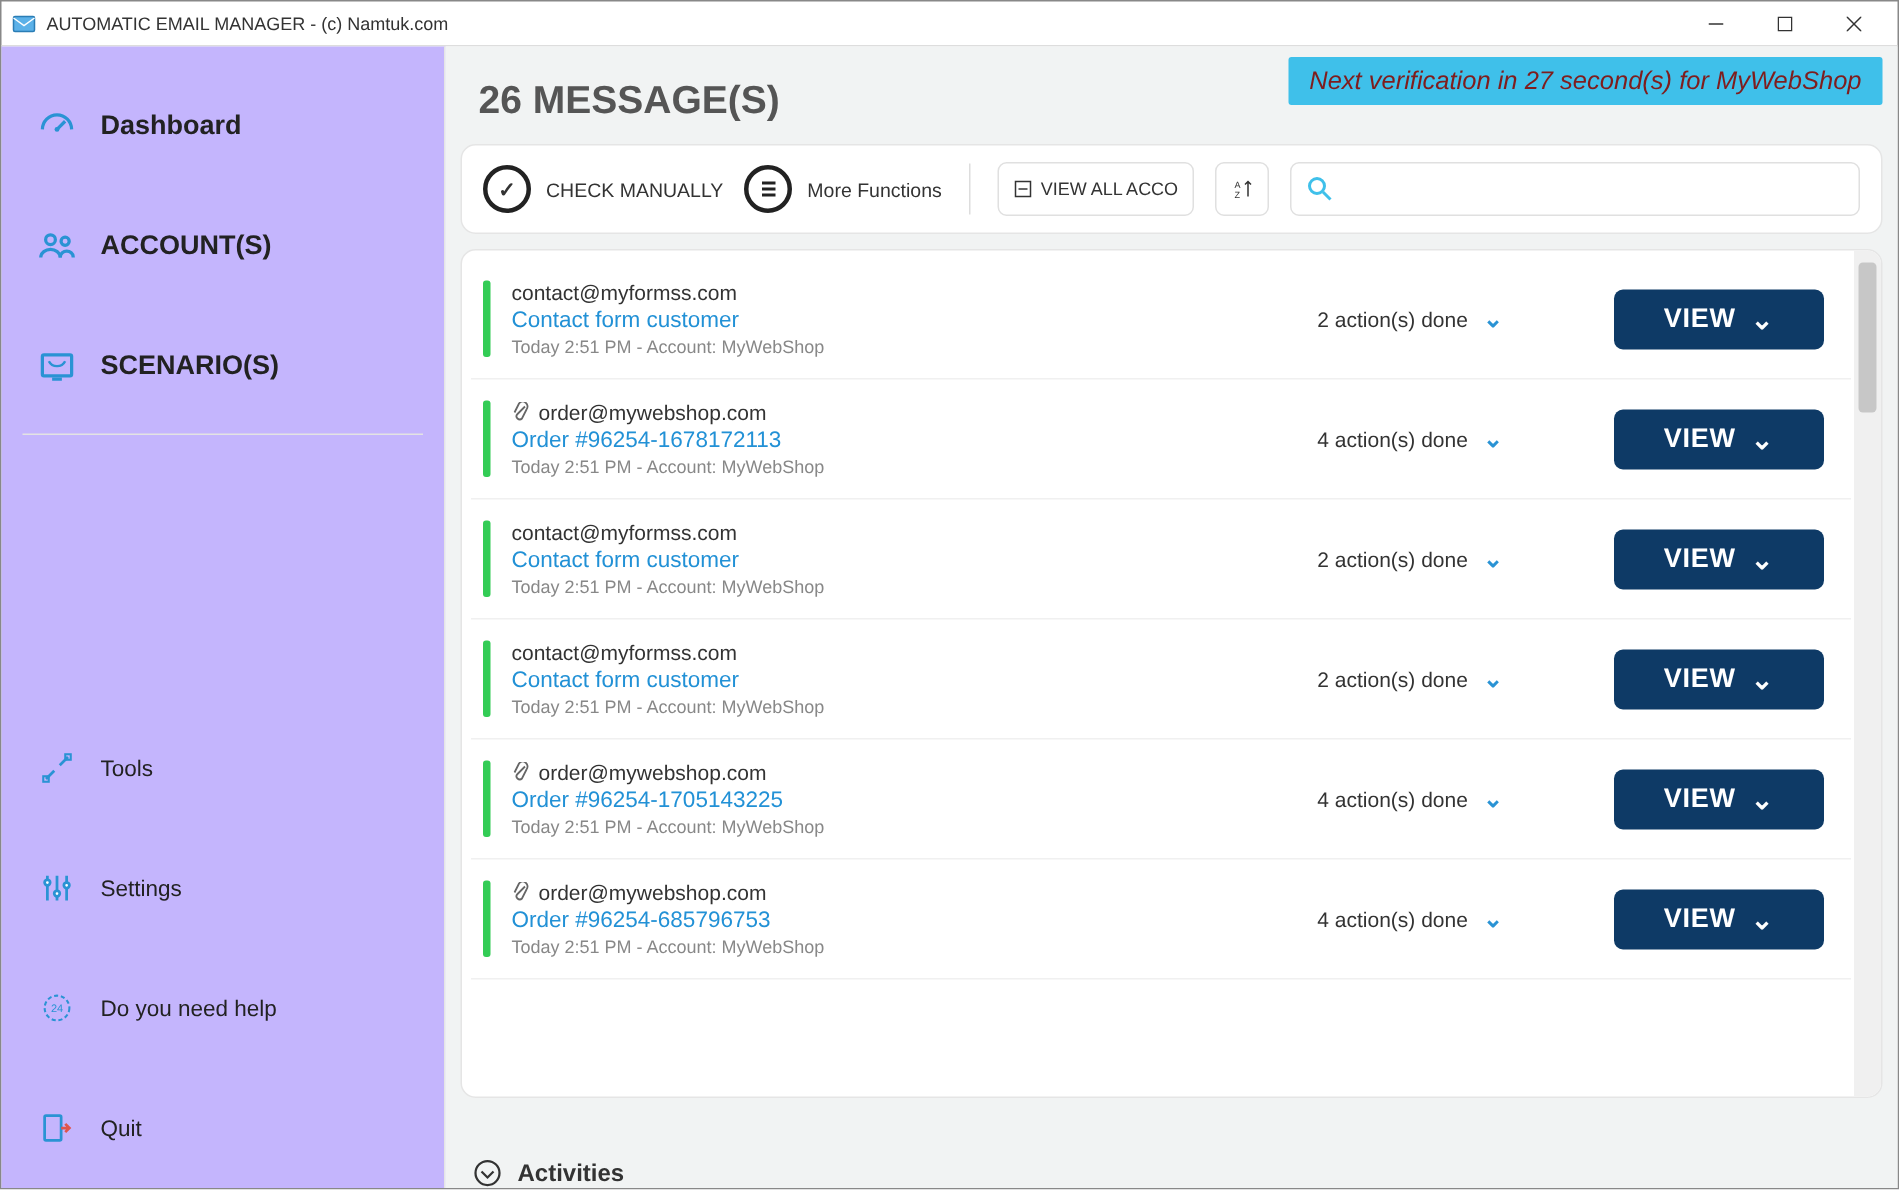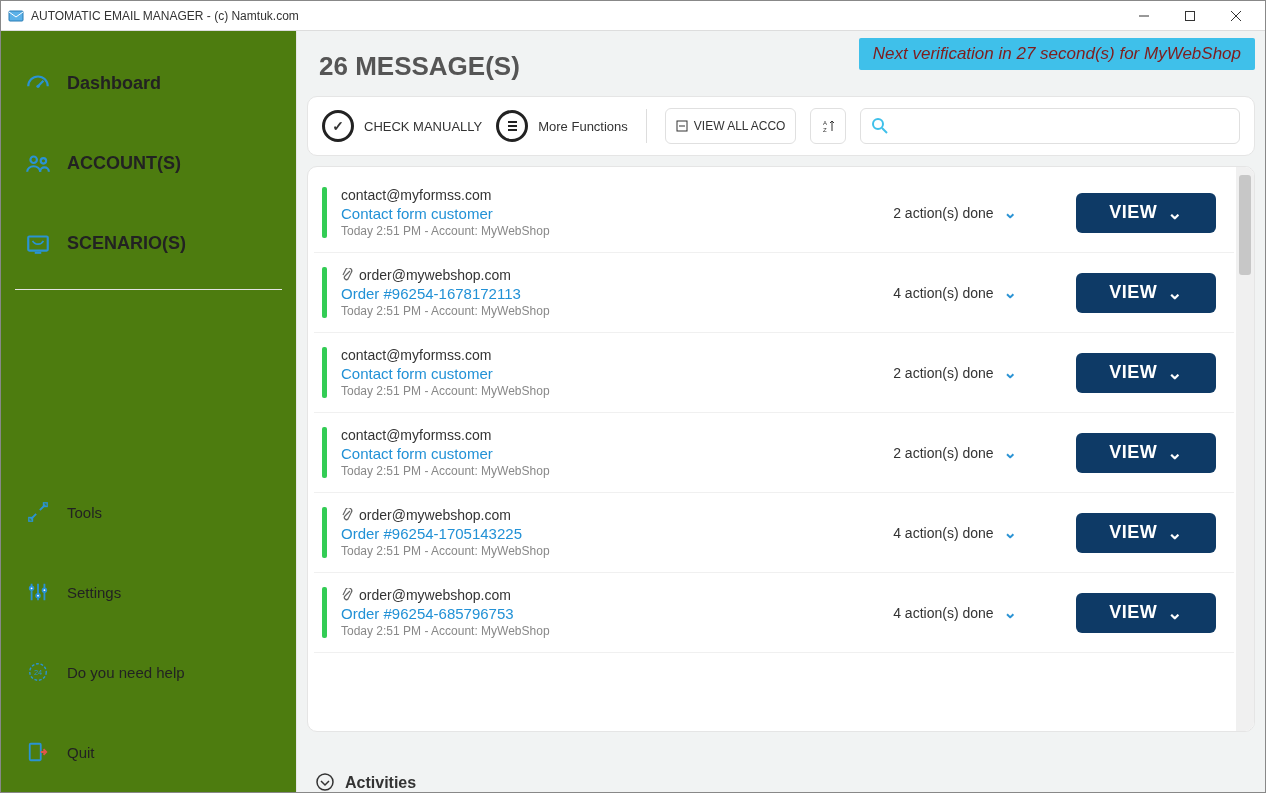--- a/index.html
+++ b/index.html
@@ -4,21 +4,21 @@
 <style>
 * { box-sizing: border-box; margin: 0; padding: 0; }
 body { font-family: "Segoe UI", Arial, sans-serif; font-size: 14px; color: #333; background: #fff; overflow: hidden; }
 .window { width: 1266px; height: 793px; border: 1px solid #888; display: flex; flex-direction: column; background: #fff; }
 .titlebar { height: 30px; display: flex; align-items: center; padding: 0 6px; border-bottom: 1px solid #ddd; }
 .titlebar .app-icon { width: 18px; height: 18px; margin-right: 6px; display:flex; align-items:center; justify-content:center; }
 .titlebar .title { font-size: 12px; color: #333; flex: 1; }
 .winbtns { display: flex; }
 .winbtn { width: 46px; height: 28px; display: flex; align-items: center; justify-content: center; font-size: 13px; color: #333; }
 .body { flex: 1; display: flex; min-height: 0; }
-.sidebar { width: 296px; background: #4d7c0f; border-right: 1px solid #e5e5e5; display: flex; flex-direction: column; padding-top: 12px; }
+.sidebar { width: 296px; background: #c4b5fd; border-right: 1px solid #e5e5e5; display: flex; flex-direction: column; padding-top: 12px; }
 .nav-item { display: flex; align-items: center; height: 80px; padding-left: 22px; font-size: 18px; font-weight: 600; color: #222; cursor: pointer; position: relative; }
 .nav-item.active { background: #fff; }
 .nav-item.active::before { content: ""; position: absolute; left: 0; top: 0; bottom: 0; width: 4px; background: #1aa9e0; }
 .nav-item .icon { width: 30px; margin-right: 14px; display:flex; align-items:center; justify-content:center; }
 .nav-spacer { flex: 1; border-top: 1px solid #e3e3e3; margin: 6px 14px 0 14px; }
 .nav-sub { display: flex; align-items: center; height: 80px; padding-left: 22px; font-size: 15px; color: #222; cursor: pointer; text-align: right; }
 .nav-sub .icon { width: 30px; margin-right: 14px; display:flex; align-items:center; justify-content:center; }
 .main { flex: 1; position: relative; background: #f1f3f3; display: flex; flex-direction: column; min-width: 0; }
 .notif { position: absolute; top: 7px; right: 10px; background: #3fc0ea; color: #7f1d1d; padding: 6px 14px; font-size: 17px; border-radius: 2px; z-index: 5; font-style: italic; }
 .page-title { font-size: 26px; font-weight: 700; color: #555; padding: 20px 0 14px 22px; }
@@ -32,21 +32,21 @@
 .msg-container { margin: 10px; background: #fff; border: 1px solid #e5e5e5; border-radius: 10px; flex: 1; overflow: hidden; display: flex; min-height: 0; }
 .msg-list { flex: 1; overflow-y: auto; padding: 6px 2px 6px 6px; }
 .scrollbar { width: 18px; background: #f0f0f0; position: relative; }
 .scroll-thumb { position: absolute; top: 8px; left: 3px; right: 3px; height: 100px; background: #c7c7c7; border-radius: 3px; }
 .msg { display: flex; align-items: center; padding: 14px 18px 14px 8px; border-bottom: 1px solid #f0f0f0; }
 .msg-accent { width: 5px; align-self: stretch; background: #33cc55; border-radius: 2px; margin-right: 14px; }
 .msg-info { flex: 1; min-width: 0; }
 .msg-from { font-size: 14px; color: #333; display:flex; align-items:center; gap:6px;}
 .msg-subject { font-size: 15px; color: #2291d6; margin-top: 2px; }
 .msg-meta { font-size: 12px; color: #888; margin-top: 2px; }
-.msg-actions { display:flex; align-items:center; gap:10px; color:#333; font-size:14px; margin-right: 15px; cursor:pointer;}
+.msg-actions { display:flex; align-items:center; gap:10px; color:#333; font-size:14px; margin-right: 30px; cursor:pointer;}
 .chev { color:#2a93d4; font-size:16px; font-weight:700;}
 .view-btn { background: #0e3a66; color: #fff; border: none; border-radius: 6px; height: 40px; width: 140px; display:flex; align-items:center; justify-content:center; gap:10px; font-size:18px; font-weight:600; cursor:pointer; letter-spacing:0.5px;margin-left:44px;}
 .activities { height: 50px; display: flex; align-items: flex-end; padding-left: 18px; gap: 10px; color: #333; font-weight:600; font-size:16px; cursor:pointer;}
 svg { display:block; }
 </style>
 </head>
 <body>
 
 <div class="window">
   <div class="titlebar">

